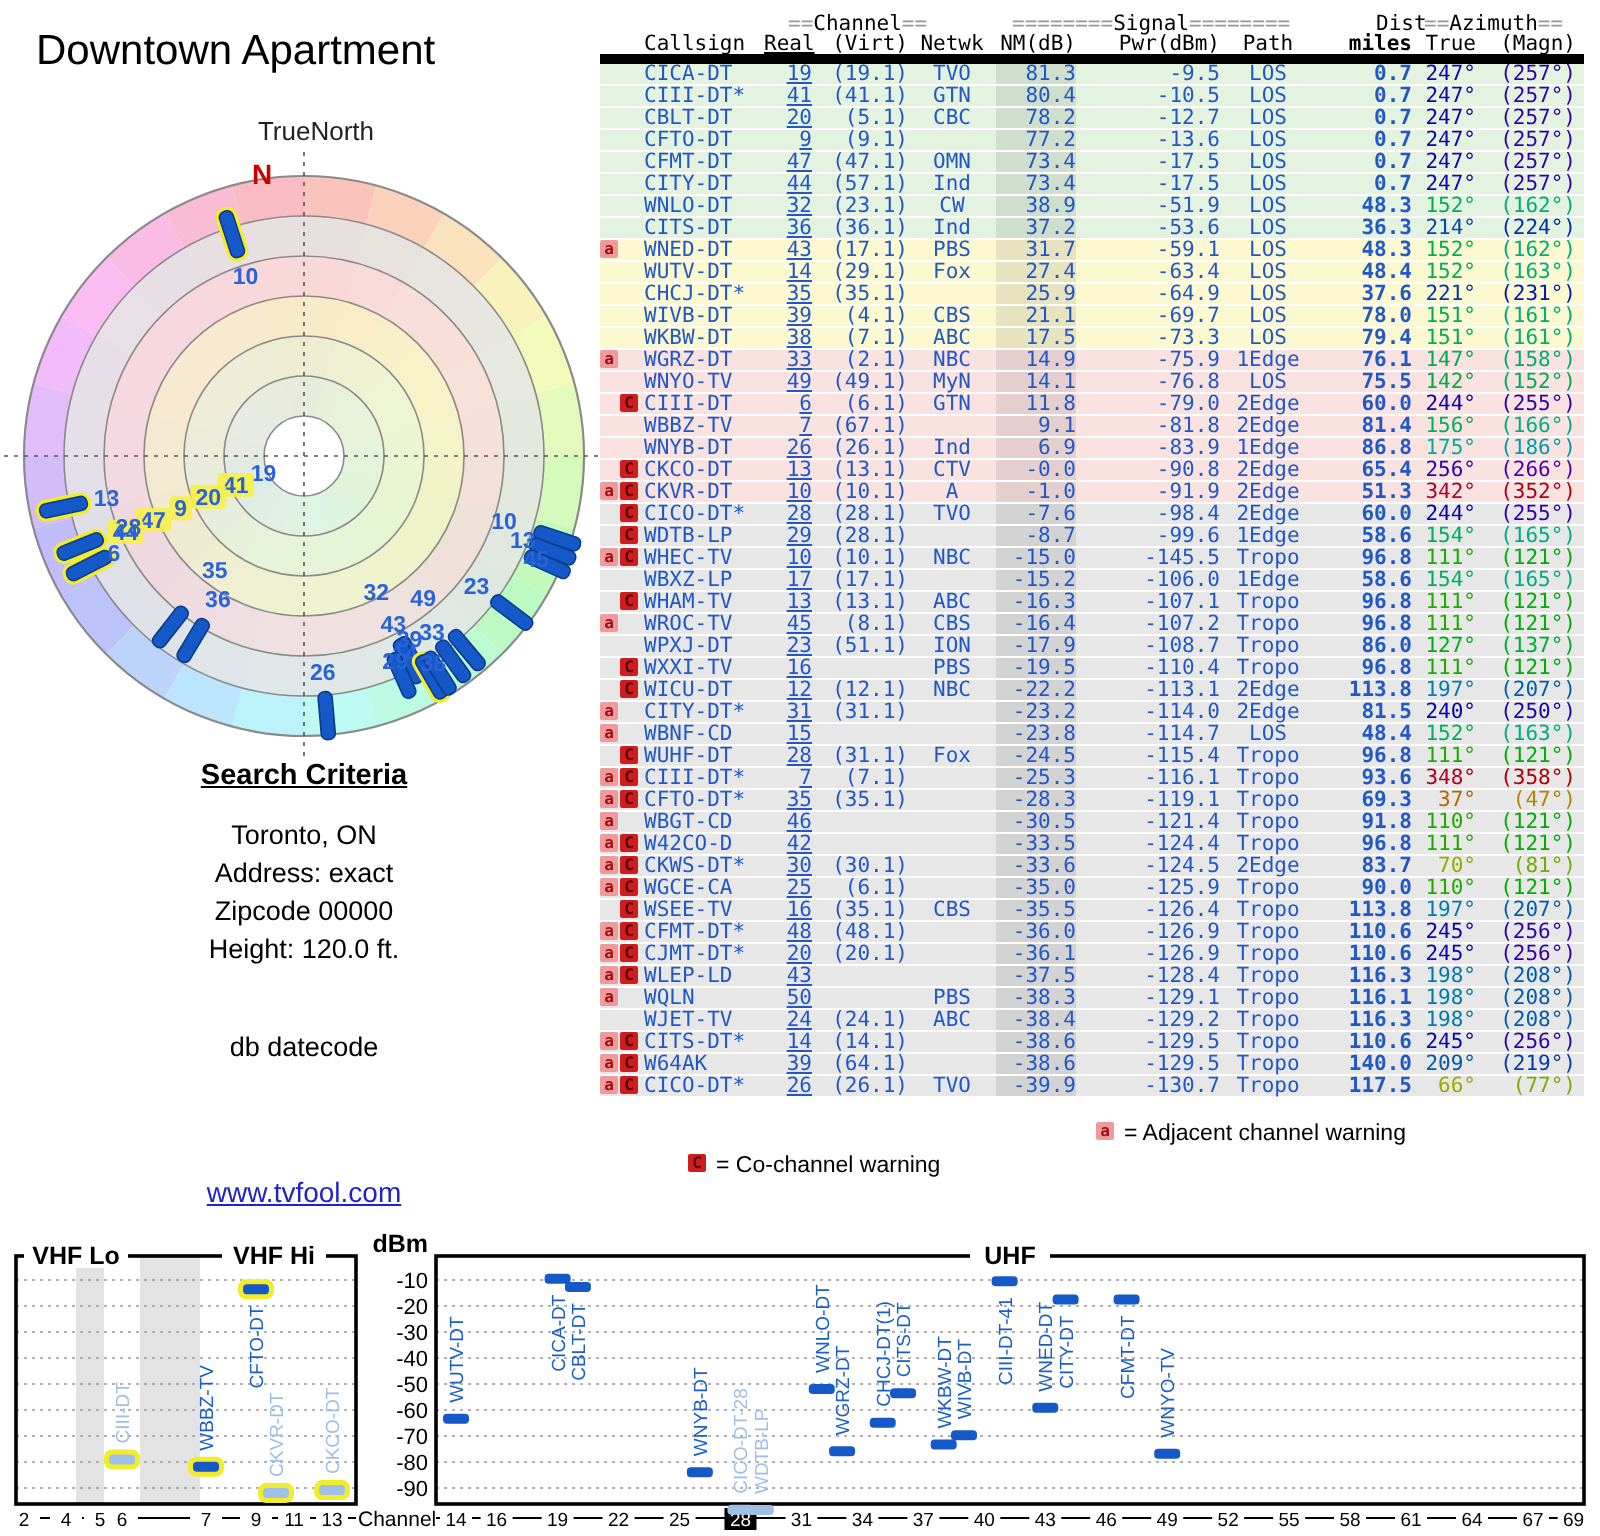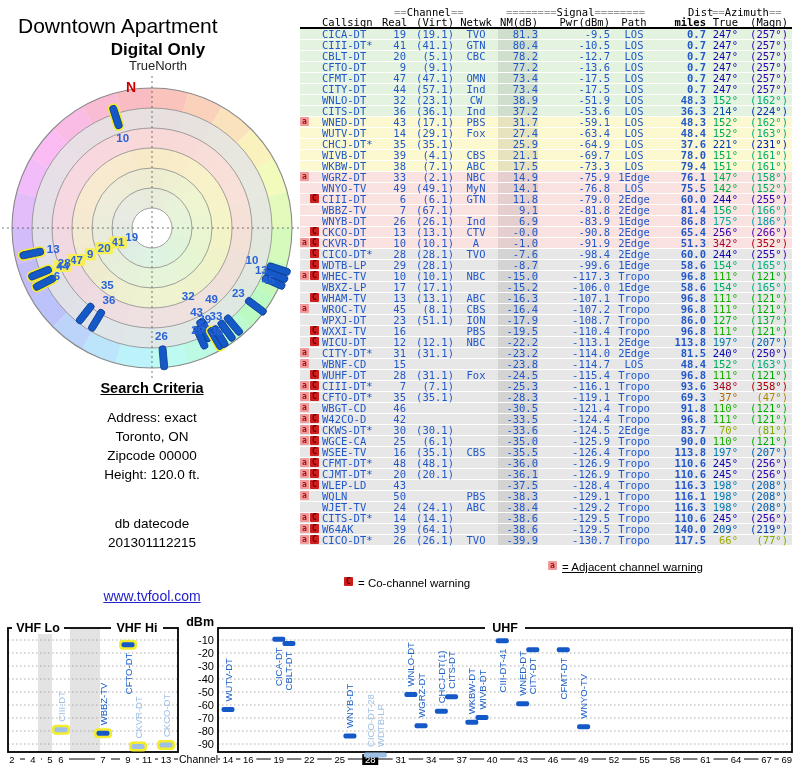--- a/index.html
+++ b/index.html
@@ -20,24 +20,24 @@
   
   #tbl{position:absolute;left:300px;top:6px;width:492px;
        font-family:"DejaVu Sans Mono",monospace;font-size:10.5px;color:#2158c8;}
   .ghdr{position:relative;height:11px;font-size:10.5px;color:#000;}
   .ghdr .gq{color:#999;}
   .g-ch{position:absolute;left:94px;top:0;}
   .g-sig{position:absolute;left:206px;top:0;}
   .g-di{position:absolute;left:388px;top:0;}
   .g-az{position:absolute;left:412px;top:0;}
   .trow{display:flex;height:10px;line-height:10px;border-bottom:1px solid #fff;}
-  .hrow{color:#000;border-bottom:2px solid #000000;}
+  .hrow{color:#000;border-bottom:5px solid #000000;}
   .ca{width:10px;}.cc{width:10px;}.sp{width:2px;}
   .ccs{width:60px;text-align:left;}
-  .cre{width:24px;text-align:right;}
+  .cre{width:24px;text-align:right;text-decoration:underline;}
   .cvi{width:48px;text-align:right;}
   .cne{width:44px;text-align:center;}
   .cnm{width:40px;text-align:right;background:rgba(40,40,40,.10);}
   .cpw{width:72px;text-align:right;}
   .cpa{width:48px;text-align:center;}
   .cdi{width:48px;text-align:right;font-weight:bold;}
   .ctr{width:32px;text-align:right;}
   .cma{width:50px;text-align:right;}
   .hrow .cnm{background:none;}
   .row-g{background:#e3f3e0;}
@@ -45,32 +45,31 @@
   .row-p{background:#fae2e1;}
   .row-e{background:#e7e7e7;}
   .mk{display:inline-block;width:9px;height:9px;font:bold 8px/9px "DejaVu Sans Mono",monospace;
       text-align:center;border-radius:1px;vertical-align:top;margin-top:0px;}
   .mk-a{background:#f09b9b;color:#a01010;}
   .mk-c{background:#cf1d1d;color:#560000;}
   
   .legend{position:absolute;left:300px;top:561px;width:494px;font-size:11.5px;color:#000;
           font-family:"Liberation Sans",sans-serif;}
   .leg-c{position:absolute;left:44px;top:16px;}
-  .leg-a{position:absolute;left:248px;top:0;text-decoration:underline;}
+  .leg-a{position:absolute;left:248px;top:0;}
   .legend .mk{margin-right:5px;}
   
   #sig-svg{position:absolute;left:0;top:616px;}
 </style>
 </head>
 <body>
 
 <div class="page">
 
   <div class="radar-title1">Downtown Apartment</div>
-  <div class="radar-title2">Digital Only</div>
   <svg id="radar-svg" width="320" height="384">
       <path d="M152,228 L152,88 A140,140 0 0 1 188.23466631435292,92.77038431953045 Z" fill="hsl(7,88%,86%)" fill-opacity="1" stroke="none"></path>
       <path d="M152,228 L188.23466631435292,92.77038431953045 A140,140 0 0 1 222,106.75644347017858 Z" fill="hsl(22,88%,86%)" fill-opacity="1" stroke="none"></path>
       <path d="M152,228 L222,106.75644347017858 A140,140 0 0 1 250.99494936611666,129.00505063388334 Z" fill="hsl(37,88%,86%)" fill-opacity="1" stroke="none"></path>
       <path d="M152,228 L250.99494936611666,129.00505063388334 A140,140 0 0 1 273.2435565298214,158 Z" fill="hsl(52,88%,86%)" fill-opacity="1" stroke="none"></path>
       <path d="M152,228 L273.2435565298214,158 A140,140 0 0 1 287.2296156804696,191.76533368564708 Z" fill="hsl(67,88%,86%)" fill-opacity="1" stroke="none"></path>
       <path d="M152,228 L287.2296156804696,191.76533368564708 A140,140 0 0 1 292,228 Z" fill="hsl(82,88%,86%)" fill-opacity="1" stroke="none"></path>
       <path d="M152,228 L292,228 A140,140 0 0 1 287.2296156804696,264.2346663143529 Z" fill="hsl(97,88%,86%)" fill-opacity="1" stroke="none"></path>
       <path d="M152,228 L287.2296156804696,264.2346663143529 A140,140 0 0 1 273.24355652982143,298 Z" fill="hsl(112,88%,86%)" fill-opacity="1" stroke="none"></path>
       <path d="M152,228 L273.24355652982143,298 A140,140 0 0 1 250.99494936611666,326.99494936611666 Z" fill="hsl(127,88%,86%)" fill-opacity="1" stroke="none"></path>
@@ -220,27 +219,26 @@
       </g>
       <text x="261.3713009297808" y="273.9837088919784" text-anchor="middle" font-size="11.5" font-weight="bold" fill="#2a62d8" font-family="&quot;Liberation Sans&quot;,sans-serif">13</text>
       <g transform="translate(273.640881133804,282.1580095869755) rotate(114)">
         <rect x="-3.5" y="-12" width="7" height="24" rx="3" fill="#1558c8" stroke="#0a3c8c" stroke-width="0.8"></rect>
       </g>
       <text x="268.1596083879484" y="283.71758972852064" text-anchor="middle" font-size="11.5" font-weight="bold" fill="#2a62d8" font-family="&quot;Liberation Sans&quot;,sans-serif">45</text>
     </svg>
 
   <div class="search-block">
     <div class="search-head">Search Criteria</div>
+    <div class="search-line">Toronto, ON</div>
     <div class="search-line">Address: exact</div>
-    <div class="search-line">Toronto, ON</div>
     <div class="search-line">Zipcode 00000</div>
     <div class="search-line">Height: 120.0 ft.</div>
     <div class="db-block">
       <div>db datecode</div>
-      <div>201301112215</div>
     </div>
   </div>
 
   <div class="site-link">
     <a href="#">www.tvfool.com</a>
   </div>
 
   <div id="tbl">
     <div class="ghdr">
       <span class="g-ch"><span class="gq">==</span>Channel<span class="gq">==</span></span>
@@ -596,21 +594,21 @@
         </div>
         <div class="trow row-e">
           <span class="ca"><span class="mk mk-a">a</span></span>
           <span class="cc"><span class="mk mk-c">C</span></span>
           <span class="sp"></span>
           <span class="ccs">WHEC-TV</span>
           <span class="cre">10</span>
           <span class="cvi">(10.1)</span>
           <span class="cne">NBC</span>
           <span class="cnm">-15.0</span>
-          <span class="cpw">-117.3</span>
+          <span class="cpw">-145.5</span>
           <span class="cpa">Tropo</span>
           <span class="cdi">96.8</span>
           <span class="ctr" style="color:hsl(111,100%,34%)">111°</span>
           <span class="cma" style="color:hsl(121,100%,34%)">(121°)</span>
         </div>
         <div class="trow row-e">
           <span class="ca"></span>
           <span class="cc"></span>
           <span class="sp"></span>
           <span class="ccs">WBXZ-LP</span>

